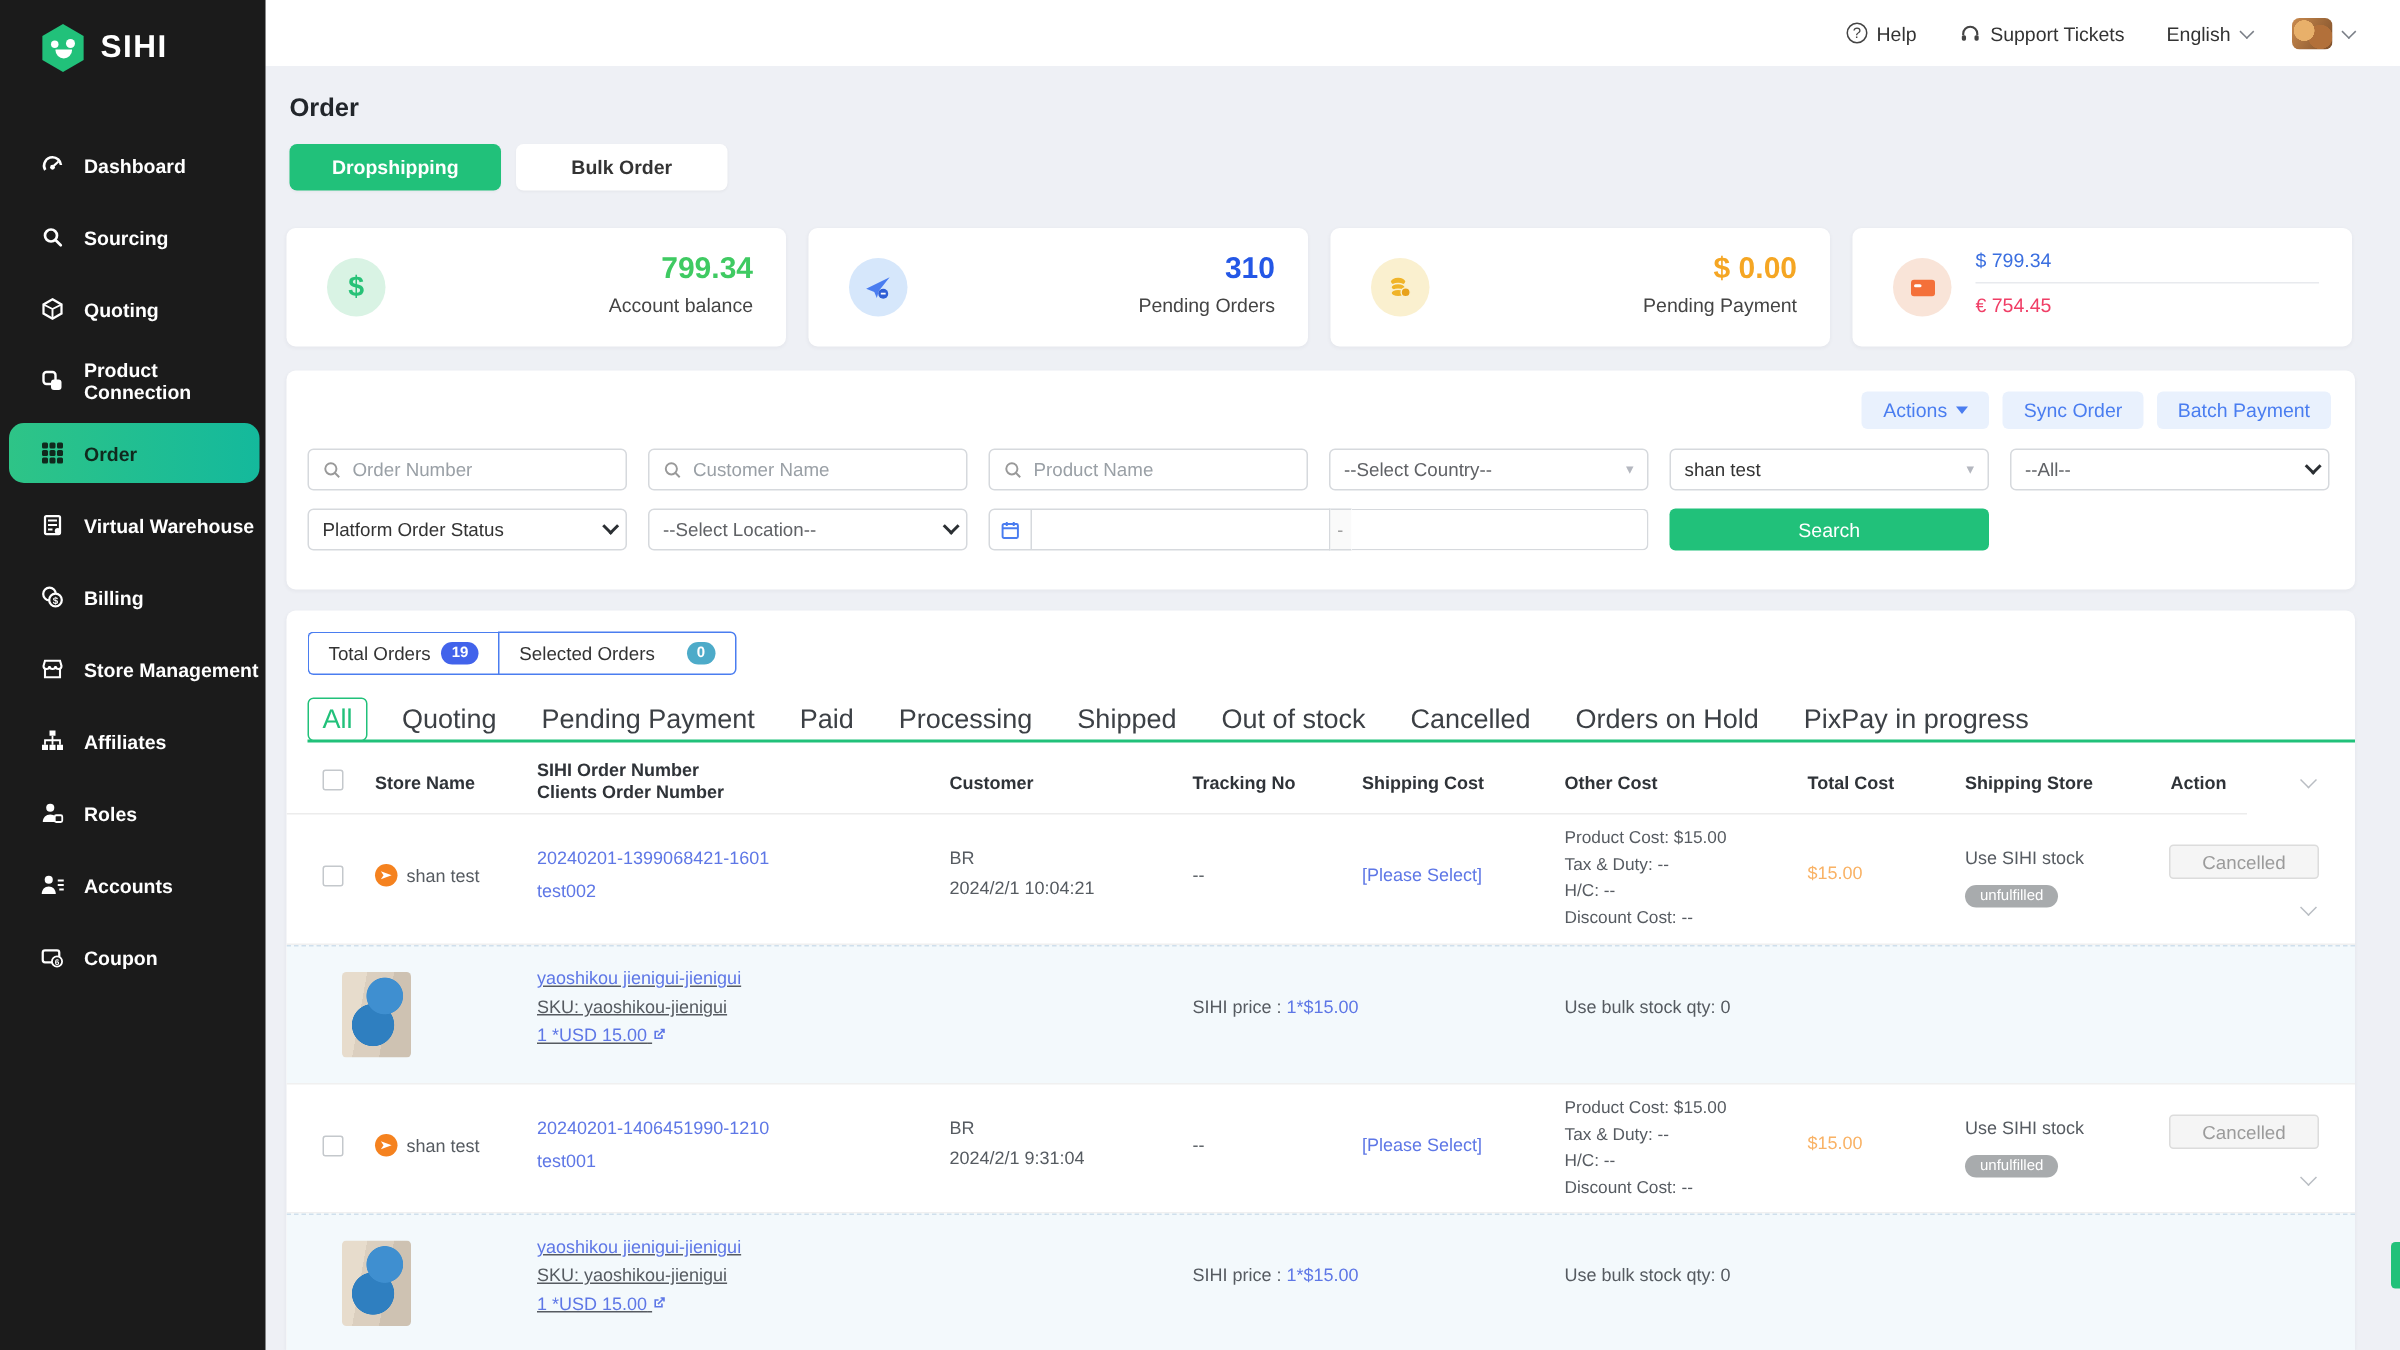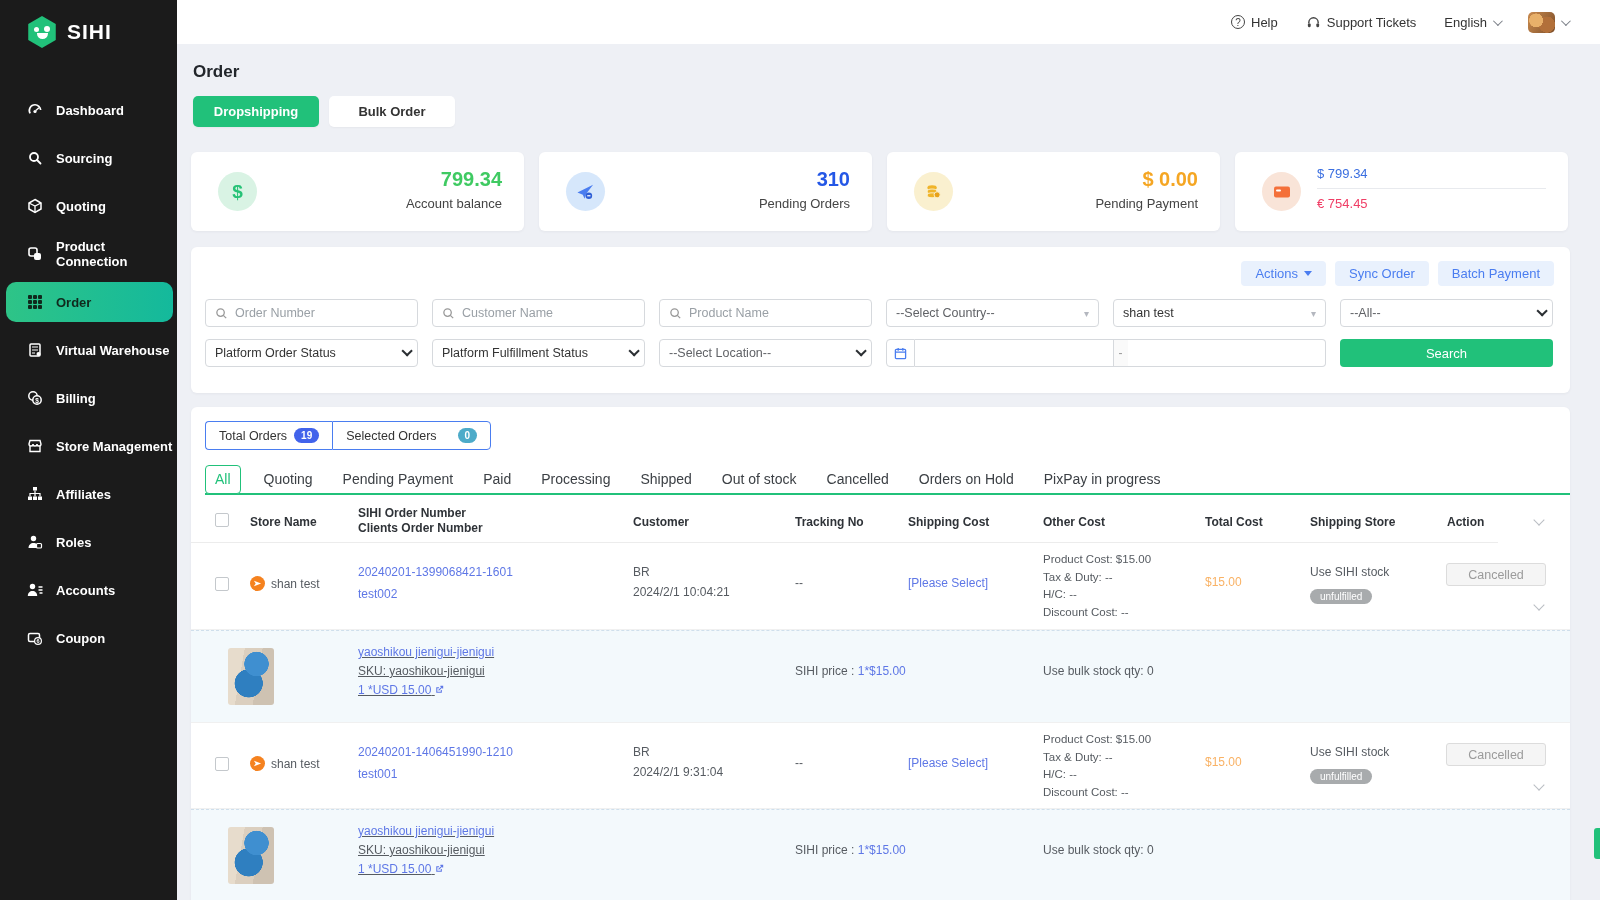--- a/index.html
+++ b/index.html
@@ -29,21 +29,21 @@
   .q-circle { display:inline-flex; width:14px; height:14px; border:1px solid #444; border-radius:50%; font-size:10px; align-items:center; justify-content:center; color:#444; }
   .chev { display:inline-block; width:7px; height:7px; border-right:1.5px solid #7a7f87; border-bottom:1.5px solid #7a7f87; transform:rotate(45deg) translateY(-2px); }
   .avatar { width:27px; height:21px; border-radius:5px; background:
       radial-gradient(circle at 30% 40%, #e8b06a 0 30%, transparent 31%),
       radial-gradient(circle at 70% 60%, #b2703a 0 35%, transparent 36%),
       linear-gradient(120deg,#c98a4e,#7e4f2a); }
   
   .content { position:absolute; left:177px; top:44px; width:1423px; height:856px; }
   .page-title { position:absolute; left:16px; top:18px; font-size:17px; font-weight:bold; color:#22262b; }
   .mode-tabs { position:absolute; left:16px; top:52px; display:flex; gap:10px; }
-  .mode-tab { width:126px; height:31px; border-radius:5px; font-size:13px; font-weight:bold; display:flex; align-items:center; justify-content:center; cursor:pointer; background:#fff; color:#333; box-shadow:0 1px 2px rgba(0,0,0,.04); }
+  .mode-tab { width:141px; height:31px; border-radius:5px; font-size:13px; font-weight:bold; display:flex; align-items:center; justify-content:center; cursor:pointer; background:#fff; color:#333; box-shadow:0 1px 2px rgba(0,0,0,.04); }
   .mode-tab.active { background:#21c17a; color:#fff; }
   
   .cards { position:absolute; left:14px; top:108px; display:flex; gap:15px; }
   .card { width:333px; height:79px; background:#fff; border-radius:6px; position:relative; box-shadow:0 1px 3px rgba(30,40,60,.05); }
   .card .icon-circle { position:absolute; left:27px; top:20px; width:39px; height:39px; border-radius:50%; display:flex; align-items:center; justify-content:center; }
   .card .val { position:absolute; right:22px; top:16px; font-size:20px; font-weight:bold; }
   .card .lbl { position:absolute; right:22px; top:44px; font-size:13px; color:#444; }
   .c-green { background:#d9f3e4; color:#27c277; font-size:19px; font-weight:bold; }
   .c-blue  { background:#d6e7fb; }
   .c-yellow{ background:#faf0cf; }
@@ -77,21 +77,21 @@
   
   .table-card { position:absolute; left:14px; top:363px; width:1379px; height:493px; background:#fff; border-radius:6px 6px 0 0; box-shadow:0 1px 3px rgba(30,40,60,.05); overflow:hidden; }
   .summary-tabs { position:absolute; left:14px; top:14px; display:flex; }
   .sum-tab { border:1px solid #4a7df0; background:#fff; font-size:12.5px; color:#333; padding:6px 13px; display:flex; align-items:center; gap:7px; cursor:pointer; }
   .sum-tab:first-child { border-radius:4px 0 0 4px; border-right:none; }
   .sum-tab:last-child { border-radius:0 4px 4px 0;gap:21px; }
   .badge { color:#fff; font-size:10px; font-weight:bold; border-radius:9px; padding:2px 7px; }
   .badge-blue { background:#4263eb; }
   .badge-teal { background:#4dabc9; }
   .status-tabs { position:absolute; left:14px; top:59px; right:0; height:29px; display:flex; align-items:center; border-bottom:2px solid #21c17a; }
-  .st-tab { font-size:14px; color:#3c4045; padding:0 15px; cursor:pointer; line-height:27px;text-align:right; }
+  .st-tab { font-size:18px; color:#3c4045; padding:0 15px; cursor:pointer; line-height:27px;text-align:right; }
   .st-tab.active { color:#21c17a; border:1px solid #21c17a; border-radius:4px; padding:0 9px; margin-right:8px; background:#fff; }
   
   .thead { position:absolute; left:0; top:90px; width:1307px; height:46px; border-bottom:1px solid #ececec; font-size:12px; font-weight:bold; color:#2f3338; }
   .thead > div { position:absolute; }
   .two-line { line-height:15px; }
   .checkbox { width:14px; height:14px; border:1px solid #c4c8cc; border-radius:2px; background:#fff; display:inline-block; cursor:pointer; }
   .col-chev { color:#b9bdc3; }
   
   .orow { position:absolute; left:0; width:1379px; height:87px; border-bottom:1px solid #f0f0f0; font-size:12px; color:#565b61; }
   .orow > div { position:absolute; }
@@ -350,24 +350,20 @@
         <span>--All--</span>
         <span class="sel-caret-bold"></span>
       </div>
     </div>
     <div class="f-row f-row2">
       <div class="f-cell">
         <span style="color:#333">Platform Order Status</span>
         <span class="sel-caret-bold"></span>
       </div>
       <div class="f-cell">
-        <span style="color:#333">Platform Fulfillment Status</span>
-        <span class="sel-caret-bold"></span>
-      </div>
-      <div class="f-cell">
         <span>--Select Location--</span>
         <span class="sel-caret-bold"></span>
       </div>
       <div class="date-range">
         <span class="date-icon-box">
           <svg width="13" height="13" viewBox="0 0 14 14">
               <rect x="1.5" y="2.5" width="11" height="10" rx="1" fill="none" stroke="#4a7df0" stroke-width="1.4"></rect>
               <path d="M4.5 1v3M9.5 1v3M1.5 5.5h11" stroke="#4a7df0" stroke-width="1.4"></path>
             </svg>
         </span>

